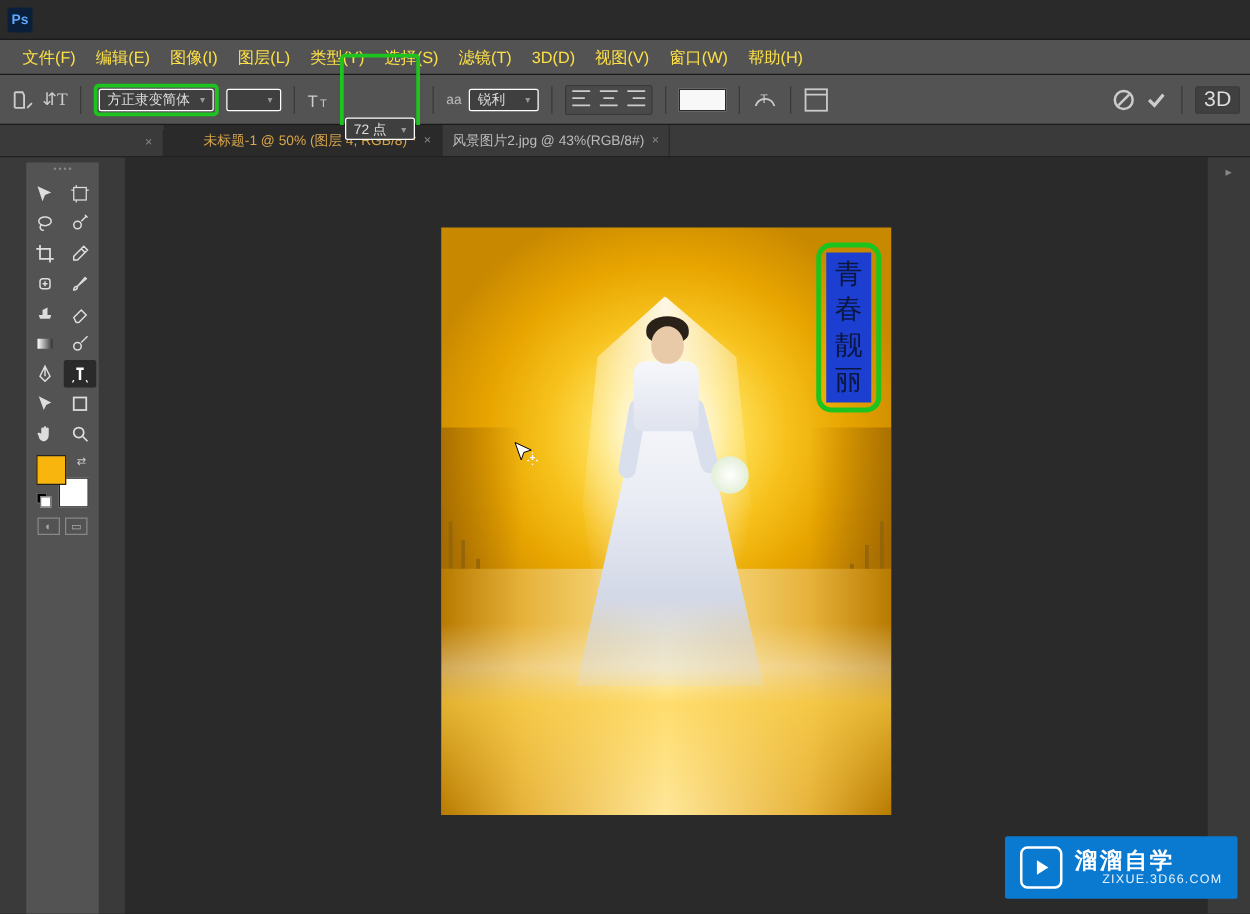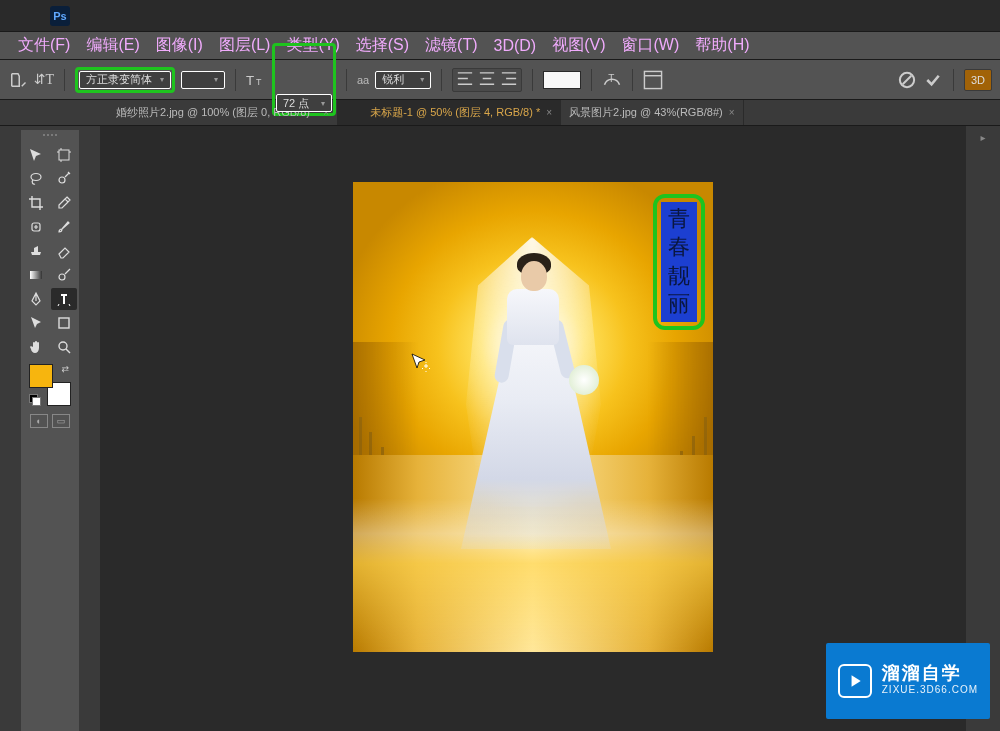--- a/index.html
+++ b/index.html
@@ -1,28 +1,28 @@
 <!DOCTYPE html>
 <html><head>
 <meta charset="utf-8">
 <style>
   * { margin: 0; padding: 0; box-sizing: border-box; font-family: "Microsoft YaHei", sans-serif; }
   body { background: #2a2a2a; color: #ddd; width: 1000px; height: 731px; overflow: hidden; position: relative; font-size: 12px; }
 
   
   .titlebar { height: 32px; background: #2a2a2a; display: flex; align-items: center; padding: 0 6px; border-bottom: 1px solid #1a1a1a; }
-  .ps-logo { width: 20px; height: 20px; background: #0a1f3a; border-radius: 3px; display: flex; align-items: center; justify-content: center; color: #5fa8ff; font-weight: bold; font-size: 11px; margin-right: 14px; margin-left: 44px; }
+  .ps-logo { width: 20px; height: 20px; background: #0a1f3a; border-radius: 3px; display: flex; align-items: center; justify-content: center; color: #5fa8ff; font-weight: bold; font-size: 11px; margin-right: 14px; }
 
   
   .menubar { height: 28px; background: #535353; display: flex; align-items: center; padding: 0 10px; border-bottom: 1px solid #1a1a1a; }
-  .menu-item { padding: 4px 8px; color: #f0abfc; font-size: 16px; cursor: pointer; }
+  .menu-item { padding: 4px 8px; color: #fde047; font-size: 13px; cursor: pointer; }
 
   
   .options-bar { height: 40px; background: #535353; display: flex; align-items: center; padding: 0 8px; gap: 6px; border-bottom: 1px solid #1a1a1a; }
-  .opt-btn { background: #a16207; border: 1px solid #3a3a3a; color: #ddd; padding: 3px 6px; font-size: 11px; display: flex; align-items: center; gap: 2px; height: 22px; border-radius: 2px; cursor: pointer; }
+  .opt-btn { background: #404040; border: 1px solid #3a3a3a; color: #ddd; padding: 3px 6px; font-size: 17px; display: flex; align-items: center; gap: 2px; height: 22px; border-radius: 2px; cursor: pointer; }
   .opt-dropdown { background: #3f3f3f; border: 1px solid #ffffff; color: #ddd; padding: 2px 6px; font-size: 11px; display: flex; align-items: center; gap: 4px; height: 18px; border-radius: 2px; cursor: pointer; position: relative; }
   .opt-dropdown .chev { margin-left: auto; font-size: 8px; color: #999; }
   .highlighted { border: 3px solid #1ec41e; border-radius: 4px; padding: 1px; }
   .font-dd { width: 92px; justify-content: space-between; }
   .style-dd { width: 44px; justify-content: flex-end; }
   .size-dd { width: 56px; justify-content: space-between; margin-top: 47px; }
   .aa-dd { width: 56px; justify-content: space-between; }
   .opt-icon { width: 20px; height: 20px; display: flex; align-items: center; justify-content: center; color: #ccc; font-size: 14px; cursor: pointer; }
   .opt-group { display: flex; gap: 2px; background: #4a4a4a; border: 1px solid #3a3a3a; border-radius: 2px; padding: 1px 2px; }
   .color-swatch { width: 38px; height: 18px; background: #f8f8f8; border: 1px solid #2a2a2a; cursor: pointer; }
@@ -95,25 +95,25 @@
   .text-box span { display: block; }
 
   
   .move-cursor { position: absolute; left: 310px; top: 226px; pointer-events: none; }
 
   
   .panel-strip { width: 34px; background: #3a3a3a; display: flex; flex-direction: column; align-items: center; padding-top: 6px; gap: 12px; }
   .panel-strip .chev { color: #888; font-size: 10px; cursor: pointer; }
 
   
-  .watermark { position: absolute; right: 10px; bottom: 12px; background: #0a7ad1; color: #fff; display: flex; padding: 21px 12px; gap: 10px; border-radius: 2px; }
+  .watermark { position: absolute; right: 10px; bottom: 12px; background: #0a7ad1; color: #fff; display: flex; align-items: center; padding: 8px 12px; gap: 10px; border-radius: 2px; }
   .watermark .play { width: 34px; height: 34px; border: 2px solid #fff; border-radius: 6px; display: flex; align-items: center; justify-content: center; }
   .watermark .txt { display: flex; flex-direction: column; line-height: 1.1; }
   .watermark .txt .cn { font-size: 18px; font-weight: bold; letter-spacing: 2px; }
-  .watermark .txt .url { font-size: 10px; letter-spacing: 1px; opacity: 0.9; }
+  .watermark .txt .url { font-size: 10px; letter-spacing: 1px; opacity: 0.9; margin-left: 22px; }
 
   .opt-divider{width:1px;height:22px;background:#3a3a3a;margin:0 4px;}
 </style>
 </head>
 <body>
 
 <div class="titlebar">
   <div class="ps-logo">Ps</div>
 </div>
 
@@ -222,21 +222,20 @@
       <svg viewBox="0 0 14 14" fill="none" stroke="#ccc" stroke-width="1.8">
         <path d="M3 7l3 3 5-6"></path>
       </svg>
     </div>
   <div class="opt-divider"></div>
   <div class="opt-btn">3D</div>
 </div>
 
 <div class="doc-tabs">
   <div class="doc-tab">
-    <span>婚纱照片2.jpg @ 100% (图层 0, RGB/8) *</span>
     <span class="close">×</span>
   </div>
   <div class="doc-tab active">
     <span style="color:#d9a64a;margin-left:24px;">未标题-1 @ 50% (图层 4, RGB/8) *</span>
     <span class="close">×</span>
   </div>
   <div class="doc-tab">
     <span>风景图片2.jpg @ 43%(RGB/8#)</span>
     <span class="close">×</span>
   </div>

